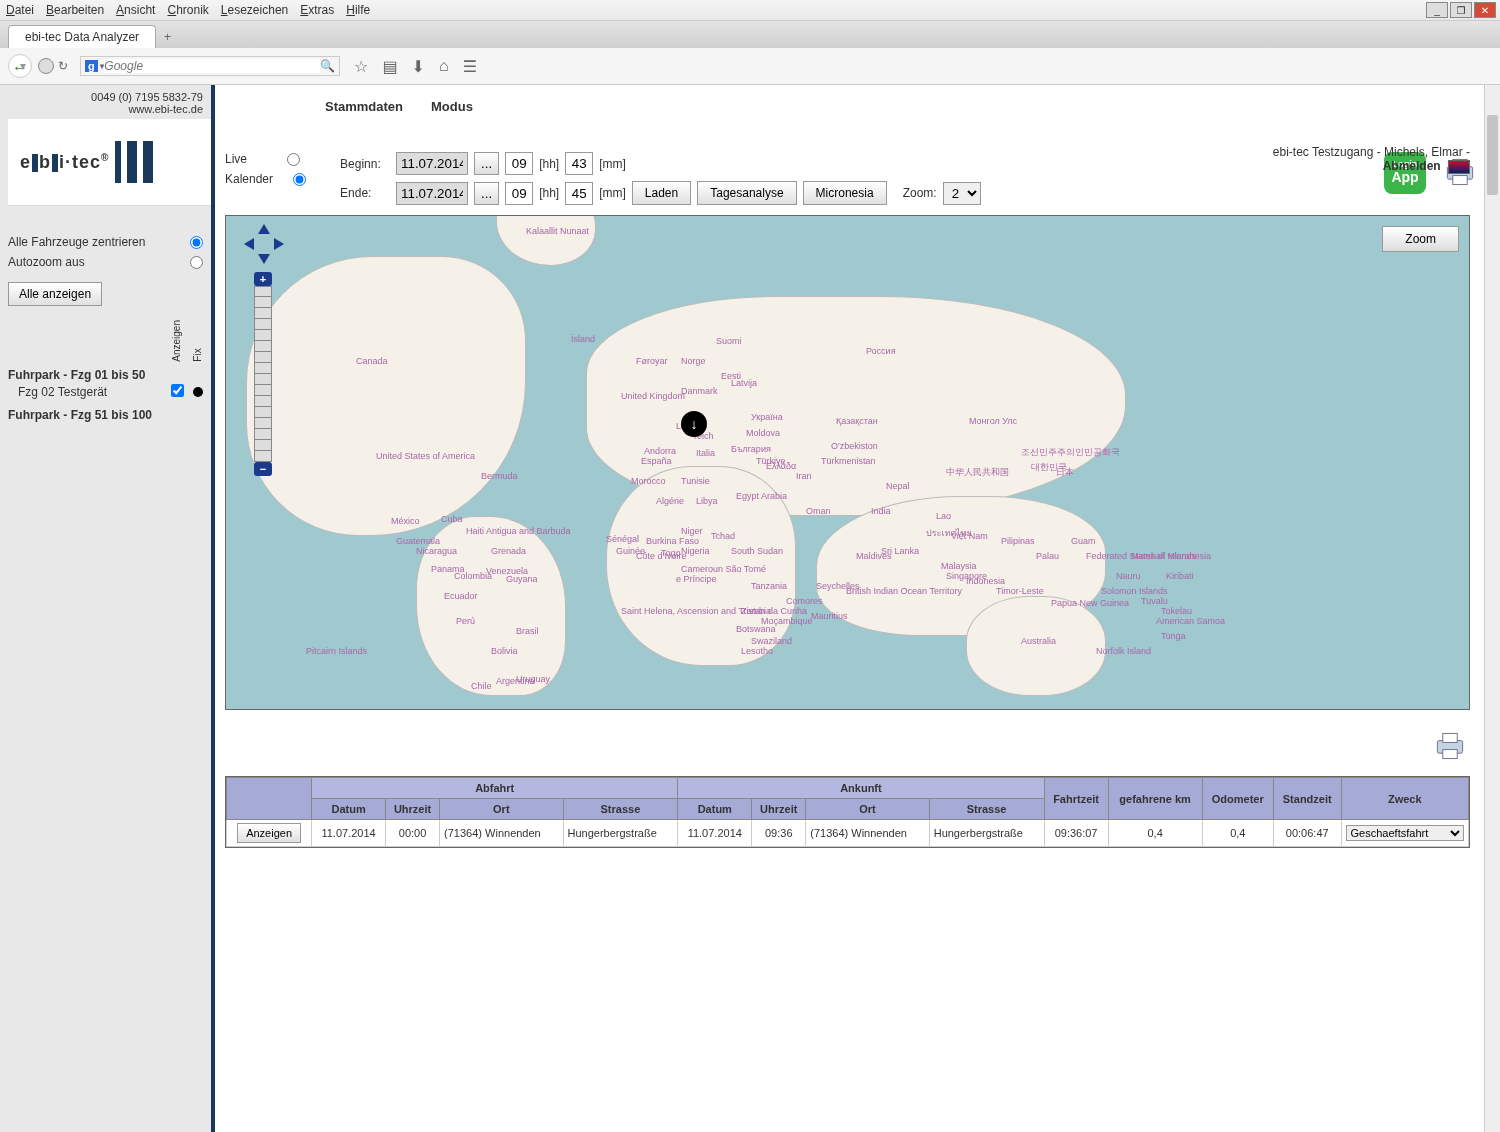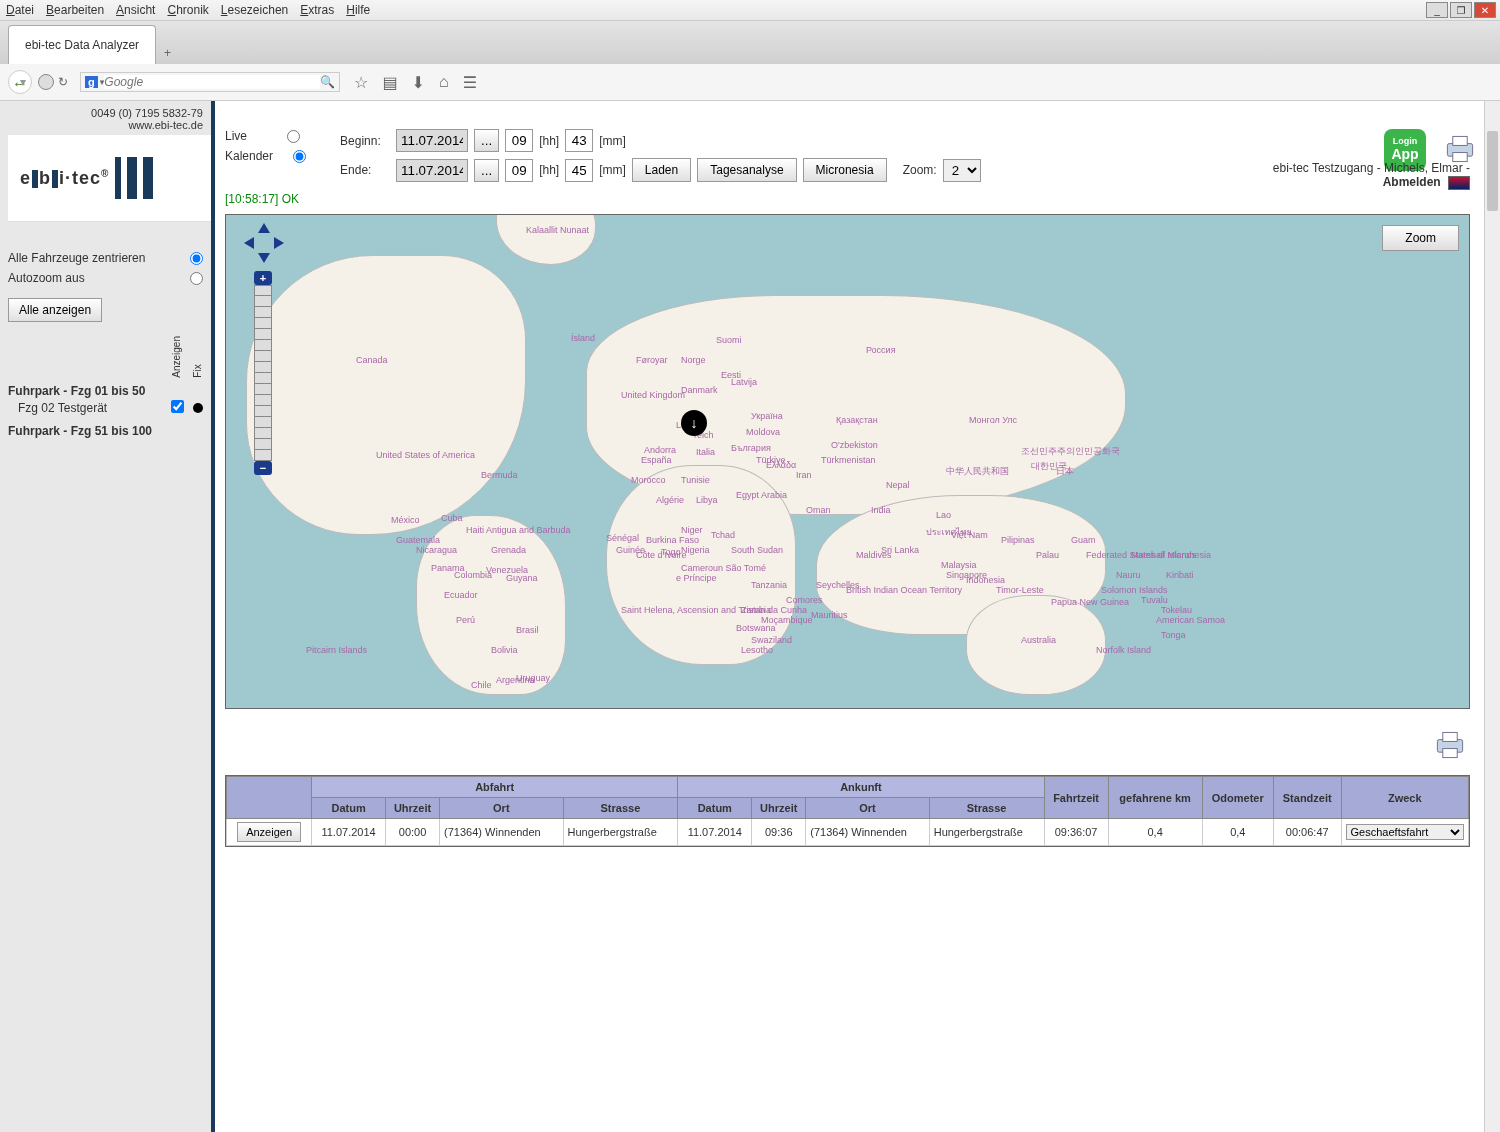--- a/index.html
+++ b/index.html
@@ -7,21 +7,21 @@
     
     
     .browser-menu { background: linear-gradient(to bottom, #f5f5f5, #e8e8e8); padding: 3px 6px; display: flex; gap: 12px; font-size: 12px; border-bottom: 1px solid #ccc; position: relative; }
     .browser-menu span { cursor: pointer; }
     .browser-menu span u { text-decoration: underline; }
     .window-controls { position: absolute; right: 4px; top: 2px; display: flex; gap: 2px; }
     .window-btn { width: 22px; height: 16px; border: 1px solid #888; background: #ddd; font-size: 10px; display:flex; align-items:center; justify-content:center; cursor:pointer; }
     .window-btn.close { background: #d84a38; color: #fff; }
     
     .tab-bar { background: linear-gradient(to bottom, #e4e4e4, #d0d0d0); padding: 4px 0 0 8px; display: flex; align-items: flex-end; }
-    .tab { background: #fff; border: 1px solid #aaa; border-bottom: none; border-radius: 4px 4px 0 0; padding: 12px 16px; font-size: 12px; display:flex; align-items:center; gap:6px; }
+    .tab { background: #fff; border: 1px solid #aaa; border-bottom: none; border-radius: 4px 4px 0 0; padding: 4px 16px; font-size: 12px; display:flex; align-items:center; gap:6px; }
     .new-tab { padding: 4px 8px; color: #666; cursor:pointer; }
     
     .url-bar { background: #f5f5f5; padding: 6px 8px; display: flex; align-items: center; gap: 6px; border-bottom: 1px solid #ccc; }
     .url-back { width: 24px; height: 24px; border-radius: 50%; border: 1px solid #ccc; background: #fff; display:flex;align-items:center;justify-content:center;cursor:pointer;color:#4a7b2b;font-size:16px; }
     .globe-icon { width:16px; height:16px; border-radius:50%; border:1px solid #888; background:#ddd; }
     .url-input { flex: 1; border: 1px solid #ccc; padding: 3px 6px; font-size: 12px; max-width: 700px; }
     .refresh-btn { padding: 2px 6px; color: #666; cursor:pointer; }
     .search-box { display: flex; align-items: center; border: 1px solid #ccc; padding: 2px 4px; width: 260px; }
     .search-g { background:#2b6ada;color:#fff; padding:0 3px; font-weight:bold; font-size:11px; margin-right:2px; }
     .search-input { flex:1; border:none; outline:none; font-size:12px; color:#999; font-style:italic; }
@@ -190,20 +190,24 @@
         <span>
           <input type="checkbox" checked="" style="">
           <span class="black-dot"></span>
         </span>
       </div>
       <div class="fleet-group">Fuhrpark - Fzg 51 bis 100</div>
     </div>
   </div>
 
   <div class="content">
+    <div class="top-nav">
+      <span>Stammdaten</span>
+      <span>Modus</span>
+    </div>
     <div class="user-area">
       <div>ebi-tec Testzugang - Michels, Elmar -</div>
       <div><b>Abmelden</b> <span class="flag-uk"></span></div>
     </div>
 
     <div class="controls-bar">
       <div class="mode-col">
         <div class="mode-row">
             <span>Live</span>
             <input type="radio" name="mode" style="margin-left: 30px;">
@@ -245,24 +249,20 @@
       </div>
       <div class="print-icon">
         <svg viewBox="0 0 40 40">
             <rect x="6" y="14" width="28" height="14" fill="#c4d4e4" stroke="#668" rx="2"></rect>
             <rect x="12" y="6" width="16" height="10" fill="#fff" stroke="#668"></rect>
             <rect x="12" y="24" width="16" height="10" fill="#fff" stroke="#668"></rect>
           </svg>
       </div>
     </div>
 
-    <div class="status-line">
-      <span class="ts">[10:58:17]</span>
-      <span class="ts">OK</span>
-    </div>
 
     <div class="map-container">
       <div class="map-bg"></div>
 
       <div class="landmass" style="top:40px;left:20px;width:280px;height:280px;border-radius:45% 30% 55% 40%"></div>
       <div class="landmass" style="top:300px;left:190px;width:150px;height:180px;border-radius:40% 50% 30% 50%"></div>
       <div class="landmass" style="top:80px;left:360px;width:540px;height:220px;border-radius:35% 45% 50% 40%"></div>
       <div class="landmass" style="top:250px;left:380px;width:190px;height:200px;border-radius:45% 40% 35% 50%"></div>
       <div class="landmass" style="top:280px;left:590px;width:290px;height:140px;border-radius:50% 40% 45% 35%"></div>
       <div class="landmass" style="top:380px;left:740px;width:140px;height:100px;border-radius:45%"></div>

